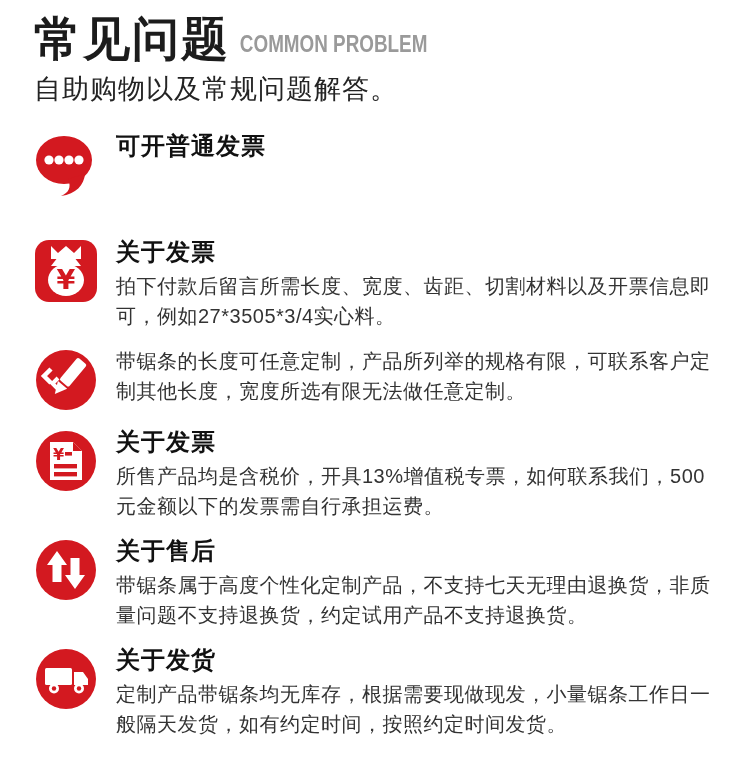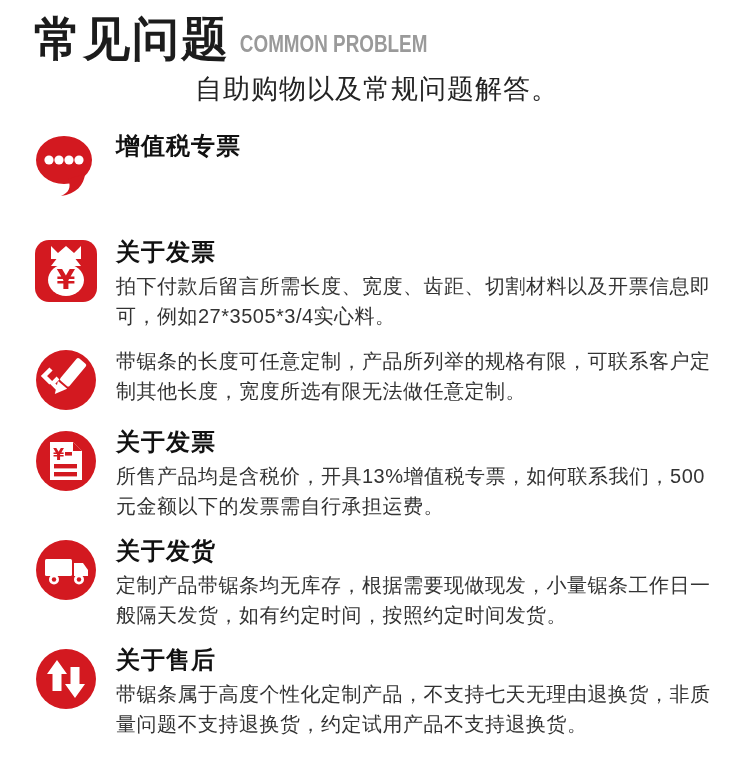--- a/index.html
+++ b/index.html
@@ -38,21 +38,20 @@
     transform:scaleX(.82);
     transform-origin:left bottom;
     padding:0 0 5px 12px;
     white-space:nowrap;
   }
   .tagline{
     margin-top:8px;
     font-size:27px;
     color:#242424;
     letter-spacing:1px;
-    text-align:center;
   }
   .faq-list{margin-top:24px;}
   .faq-item{
     display:flex;
     align-items:flex-start;
     padding:0 30px 0 34px;
     margin-bottom:15px;
   }
   .faq-item.mb-lg{margin-bottom:40px;}
   .faq-icon{
@@ -99,21 +98,21 @@
         <svg viewBox="0 0 64 64" aria-hidden="true">
           <ellipse cx="30" cy="27" rx="28" ry="24" fill="currentColor"></ellipse>
           <path d="M34 46 C38 55 34 60 27 63 C42 61 50 52 51 41 Z" fill="currentColor"></path>
           <circle cx="15" cy="27" r="4.6" fill="#fff"></circle>
           <circle cx="25" cy="27" r="4.6" fill="#fff"></circle>
           <circle cx="35" cy="27" r="4.6" fill="#fff"></circle>
           <circle cx="45" cy="27" r="4.6" fill="#fff"></circle>
         </svg>
       </span>
       <div class="faq-text">
-        <div class="faq-title">增值税专票</div>
+        <div class="faq-title">可开普通发票</div>
       </div>
     </div>
 
     <div class="faq-item">
       <span class="faq-icon">
         <svg viewBox="0 0 64 64" aria-hidden="true">
           <rect x="1" y="1" width="62" height="62" rx="14" fill="currentColor"></rect>
           <polygon points="17,7 24,14 32,7 40,14 47,7 47,20 17,20" fill="#fff"></polygon>
           <path d="M24 18 h16 l7 9 h-30 Z" fill="#fff"></path>
           <ellipse cx="32" cy="41" rx="18" ry="16" fill="#fff"></ellipse>
@@ -158,42 +157,42 @@
       <div class="faq-text">
         <div class="faq-title">关于发票</div>
         <div class="faq-body">所售产品均是含税价，开具13%增值税专票，如何联系我们，500元金额以下的发票需自行承担运费。</div>
       </div>
     </div>
 
     <div class="faq-item">
       <span class="faq-icon">
         <svg viewBox="0 0 64 64" aria-hidden="true">
           <circle cx="32" cy="32" r="30" fill="currentColor"></circle>
+          <polygon points="23,13 33,27 27.5,27 27.5,44 18.5,44 18.5,27 13,27" fill="#fff"></polygon>
+          <polygon points="41,51 31,37 36.5,37 36.5,20 45.5,20 45.5,37 51,37" fill="#fff"></polygon>
+        </svg>
+      </span>
+      <div class="faq-text">
+        <div class="faq-title">关于售后</div>
+        <div class="faq-body">带锯条属于高度个性化定制产品，不支持七天无理由退换货，非质量问题不支持退换货，约定试用产品不支持退换货。</div>
+      </div>
+    </div>
+
+    <div class="faq-item">
+      <span class="faq-icon">
+        <svg viewBox="0 0 64 64" aria-hidden="true">
+          <circle cx="32" cy="32" r="30" fill="currentColor"></circle>
           <rect x="11" y="21" width="27" height="17" rx="1.5" fill="#fff"></rect>
           <path d="M40 25 h9 l5 7 v6 h-14 Z" fill="#fff"></path>
           <circle cx="20" cy="41.5" r="5" fill="#fff"></circle>
           <circle cx="20" cy="41.5" r="2.2" fill="currentColor"></circle>
           <circle cx="45" cy="41.5" r="5" fill="#fff"></circle>
           <circle cx="45" cy="41.5" r="2.2" fill="currentColor"></circle>
         </svg>
       </span>
       <div class="faq-text">
         <div class="faq-title">关于发货</div>
         <div class="faq-body">定制产品带锯条均无库存，根据需要现做现发，小量锯条工作日一般隔天发货，如有约定时间，按照约定时间发货。</div>
       </div>
     </div>
 
-    <div class="faq-item">
-      <span class="faq-icon">
-        <svg viewBox="0 0 64 64" aria-hidden="true">
-          <circle cx="32" cy="32" r="30" fill="currentColor"></circle>
-          <polygon points="23,13 33,27 27.5,27 27.5,44 18.5,44 18.5,27 13,27" fill="#fff"></polygon>
-          <polygon points="41,51 31,37 36.5,37 36.5,20 45.5,20 45.5,37 51,37" fill="#fff"></polygon>
-        </svg>
-      </span>
-      <div class="faq-text">
-        <div class="faq-title">关于售后</div>
-        <div class="faq-body">带锯条属于高度个性化定制产品，不支持七天无理由退换货，非质量问题不支持退换货，约定试用产品不支持退换货。</div>
-      </div>
-    </div>
-
   </div>
 </div>
 
 </body></html>

